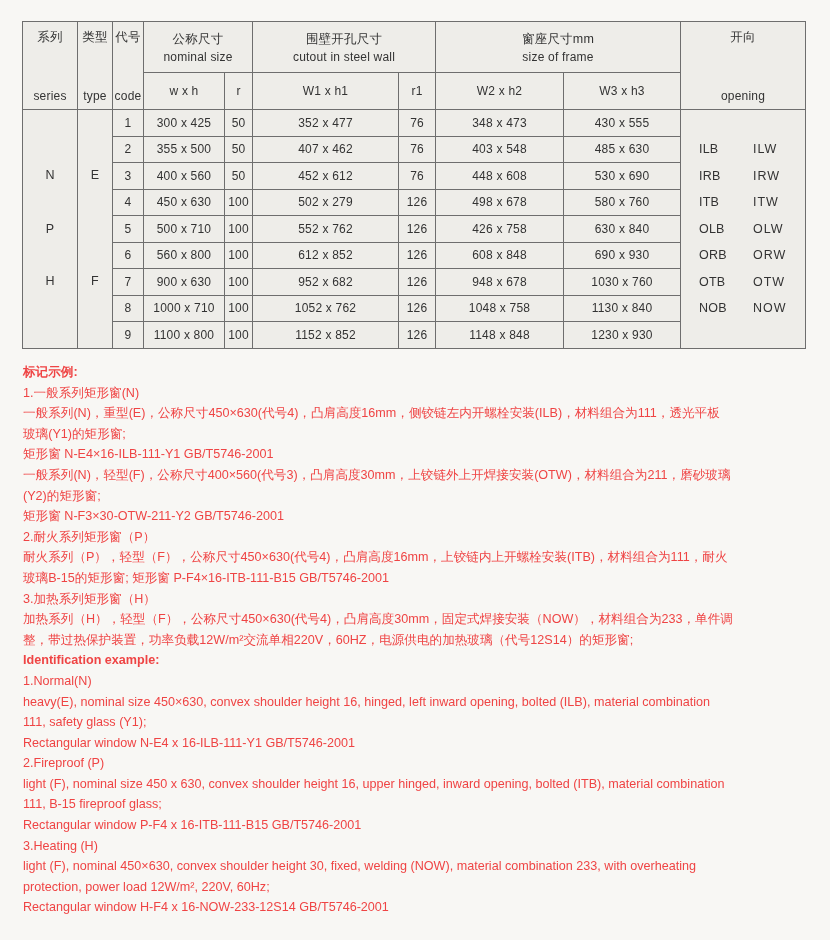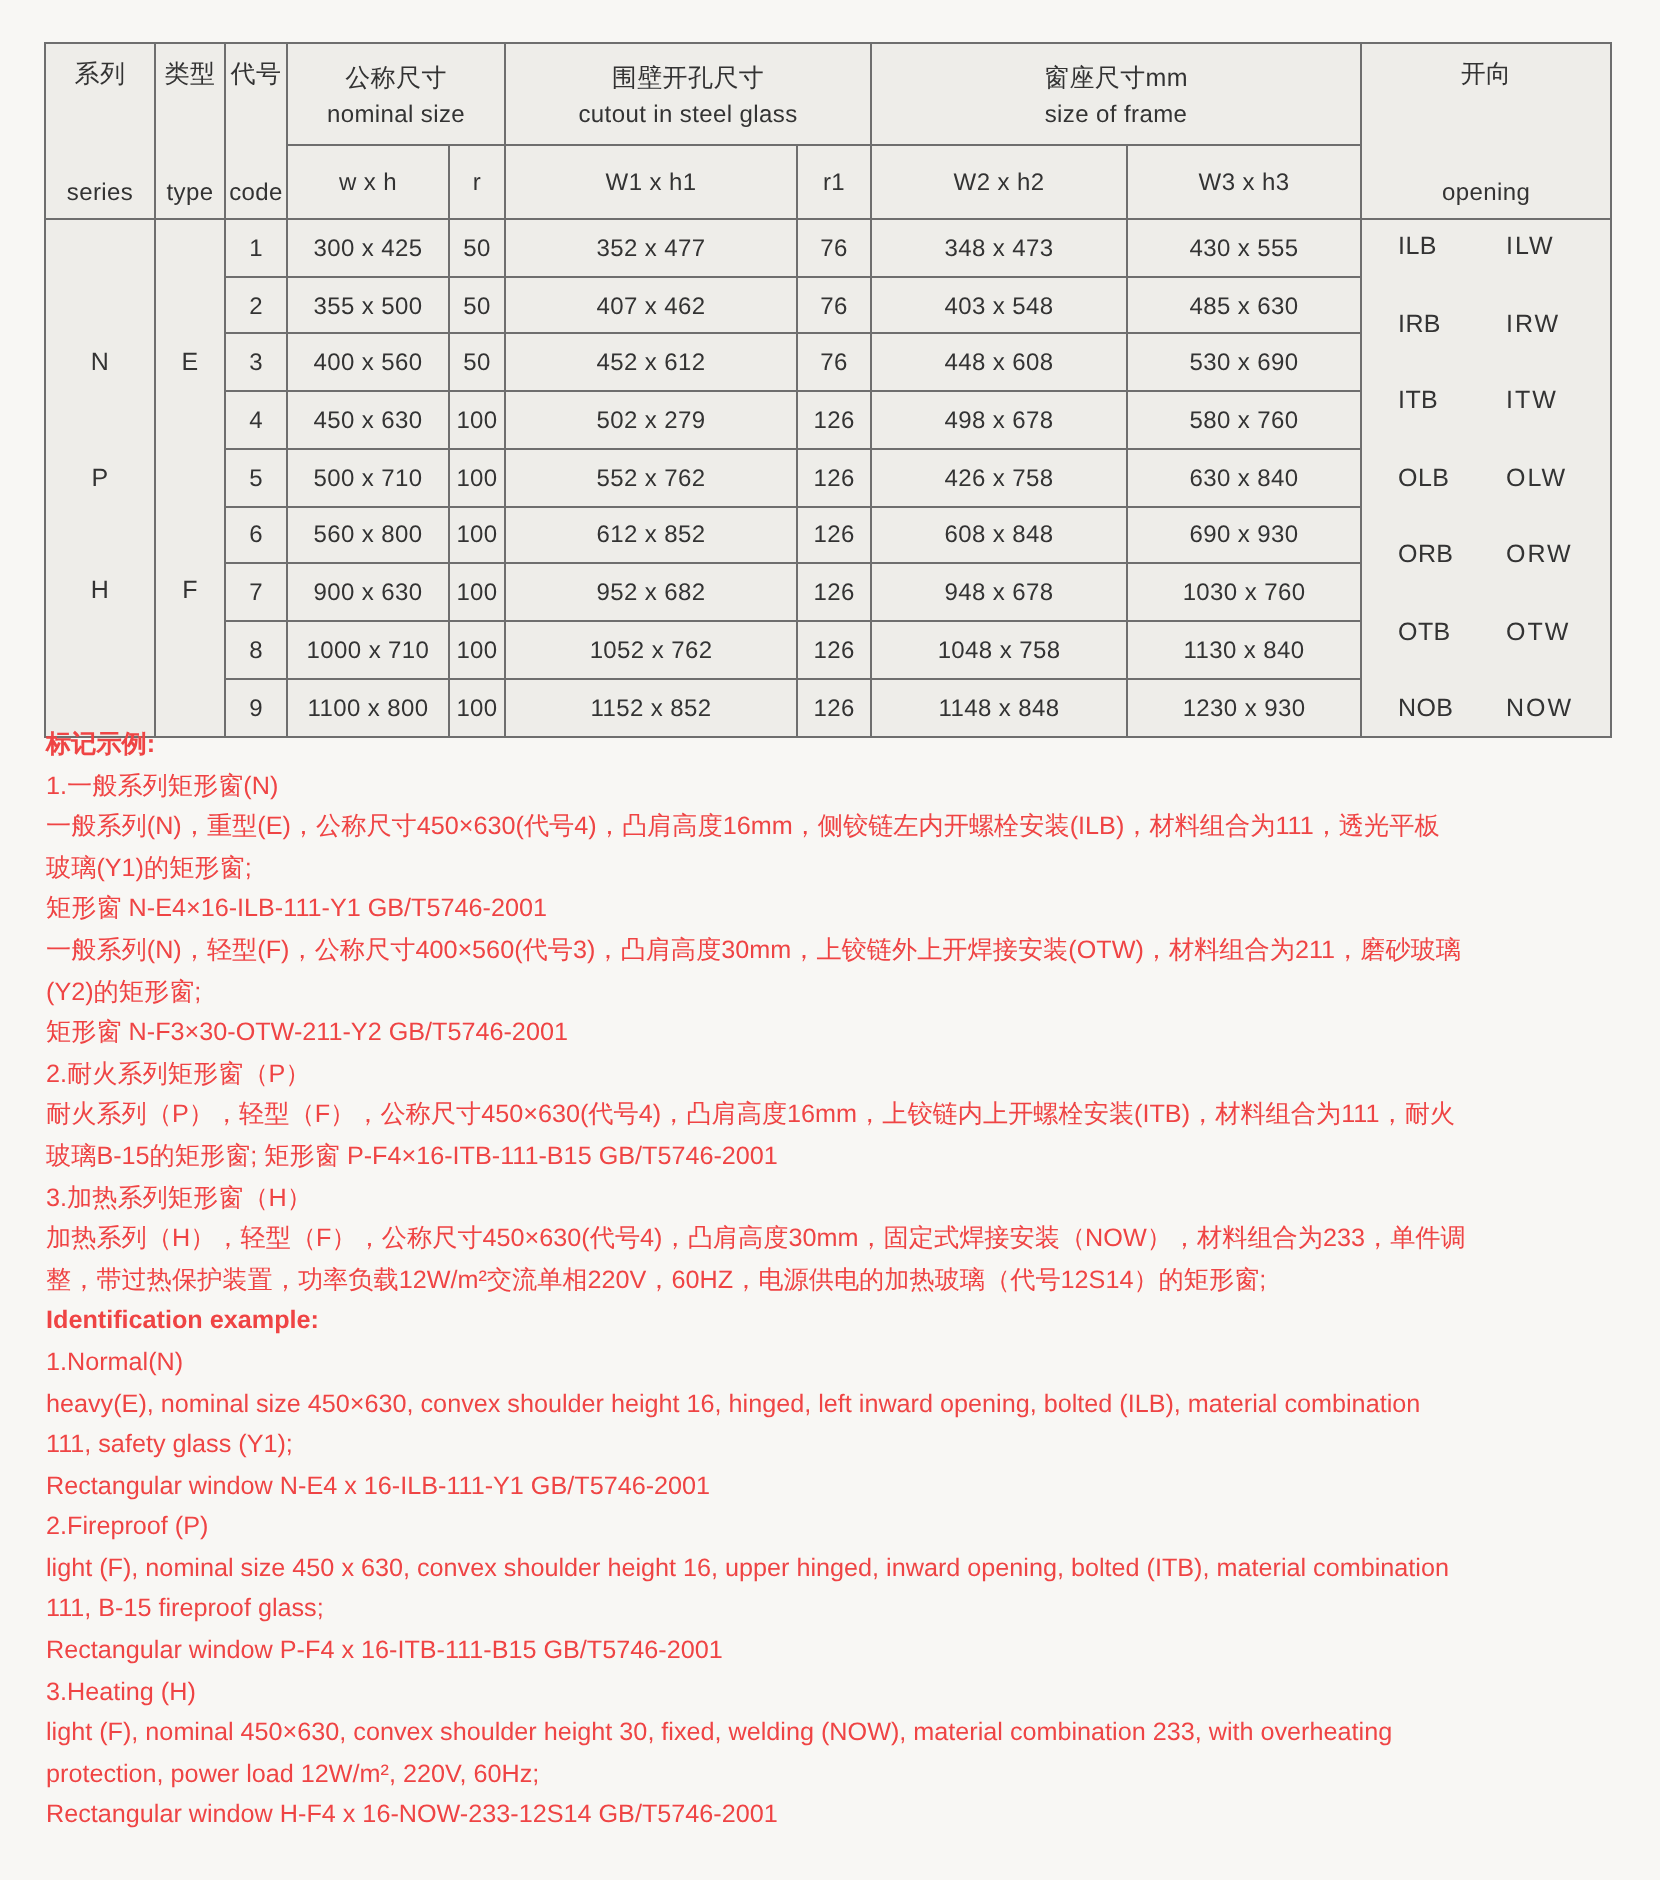--- a/index.html
+++ b/index.html
@@ -24,21 +24,21 @@
   tr.brow{height:26.5px;}
   .spread{display:flex;flex-direction:column;justify-content:space-between;height:74px;padding:6px 0;}
   .tight{display:flex;flex-direction:column;justify-content:flex-start;gap:2px;}
   .zh{font-size:12.5px;}
   .en{font-size:12px;}
   
   .pos-cell{position:relative;}
   .pos-cell .ltr{position:absolute;left:0;right:0;text-align:center;transform:translateY(-50%);font-size:12.5px;}
   .ltr.p1{top:27.5%;} .ltr.p2{top:50%;} .ltr.p3{top:72%;}
   
-  .op-wrap{display:flex;flex-direction:column;justify-content:center;height:100%;padding-left:18px;box-sizing:border-box;gap:12px;}
+  .op-wrap{display:flex;flex-direction:column;justify-content:center;height:100%;padding-left:18px;box-sizing:border-box;}
   .op-row{display:flex;height:26.5px;align-items:center;text-align:left;}
   .op-b{width:54px;font-size:12.5px;}
   .op-w{font-size:12.5px;letter-spacing:1px;}
   
   .notes{
     position:absolute;left:23px;top:362px;width:788px;
     font-size:12.6px;line-height:20.6px;color:#ef4444;
   }
   .notes div{white-space:nowrap;}
   .notes .bold{font-weight:bold;}
@@ -83,21 +83,21 @@
         </th>
         <th colspan="2">
           <div class="tight">
             <span class="zh">公称尺寸</span>
             <span class="en">nominal size</span>
           </div>
         </th>
         <th colspan="2">
           <div class="tight">
             <span class="zh">围壁开孔尺寸</span>
-            <span class="en">cutout in steel glass</span>
+            <span class="en">cutout in steel wall</span>
           </div>
         </th>
         <th colspan="2">
           <div class="tight">
             <span class="zh">窗座尺寸mm</span>
             <span class="en">size of frame</span>
           </div>
         </th>
         <th rowspan="2">
           <div class="spread">

